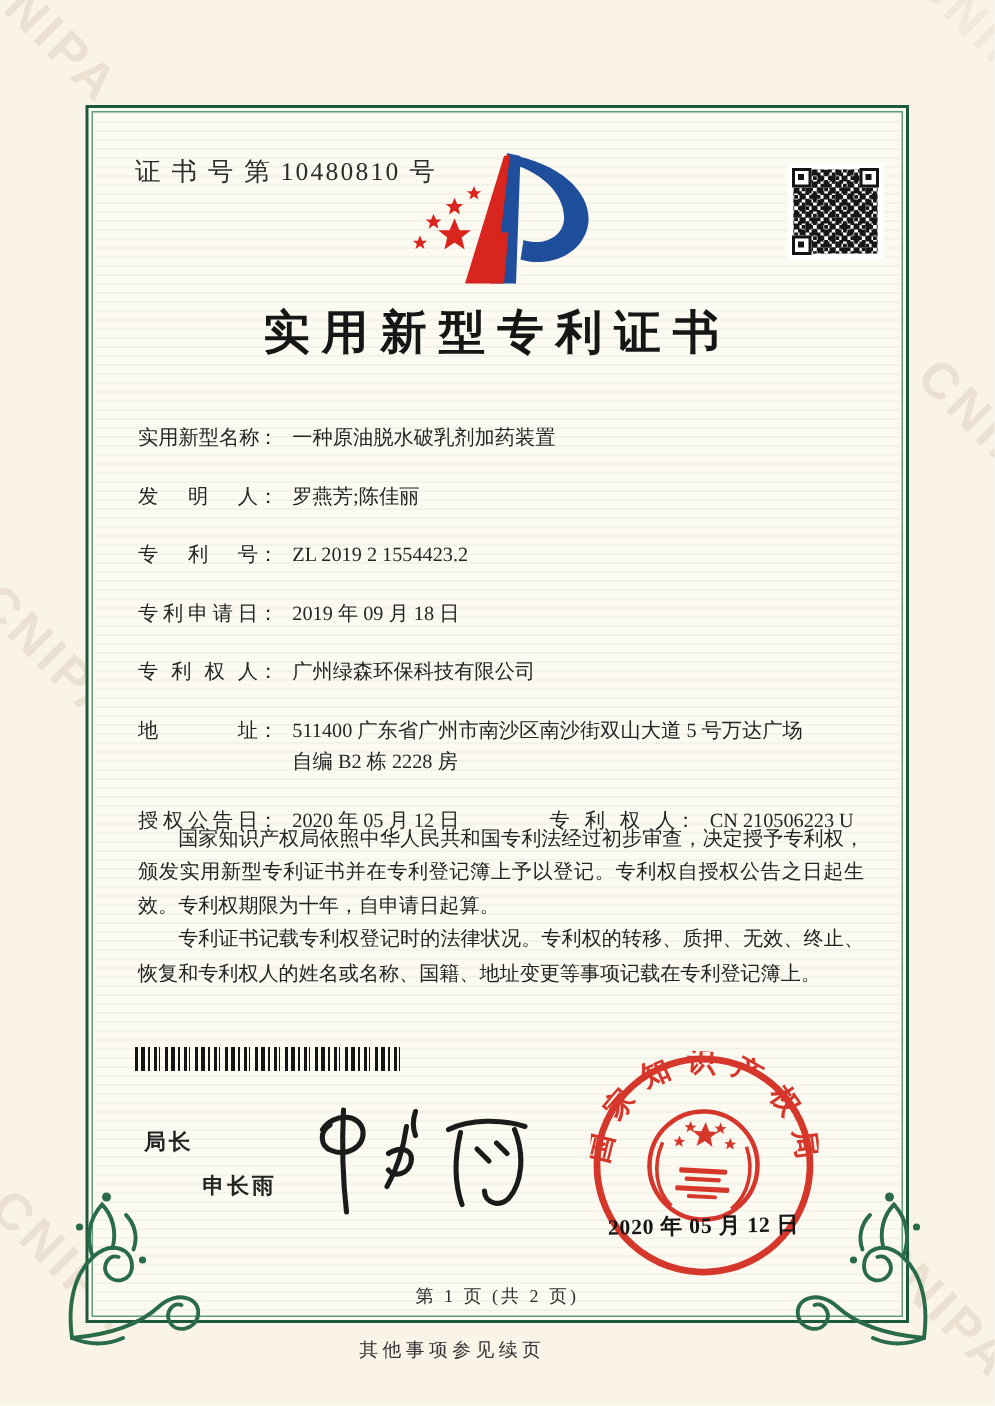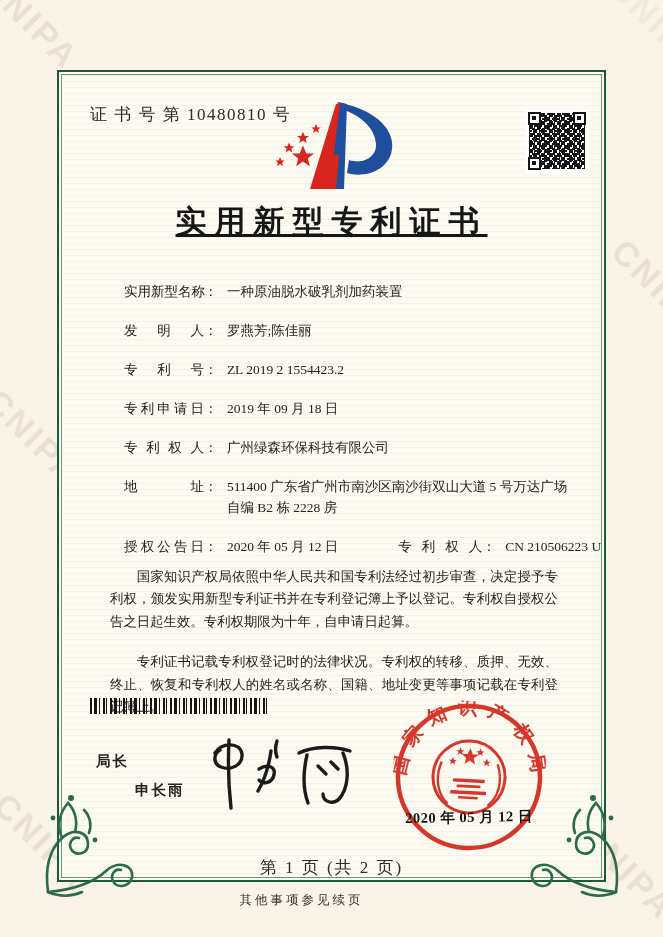--- a/index.html
+++ b/index.html
@@ -31,53 +31,53 @@
   .logo{position:absolute;left:258px;top:97px;width:150px;height:100px;}
   .qr-wrap{position:absolute;left:525px;top:109px;width:64px;height:64px;background:#fff;}
   .qr{position:absolute;left:4px;top:4px;width:56px;height:56px;background:
       repeating-conic-gradient(#161616 0 25%, transparent 0 50%) 0 0/8px 8px,
       repeating-conic-gradient(#161616 0 25%, transparent 0 50%) 3px 2px/5px 5px;
       background-color:#fff;}
   .finder{position:absolute;width:13px;height:13px;border:2.5px solid #141414;background:#fff;box-sizing:border-box;}
   .finder::after{content:"";position:absolute;left:2px;top:2px;width:4px;height:4px;background:#141414;}
   .f-tl{left:3px;top:3px;} .f-tr{right:3px;top:3px;} .f-bl{left:3px;bottom:3px;}
   .title{position:absolute;left:0;top:201px;width:663px;text-align:center;
-         font-size:31px;font-weight:700;letter-spacing:8px;color:#161616;text-decoration:underline;}
+         font-size:31px;font-weight:700;letter-spacing:8px;color:#161616;}
   
   .fields{position:absolute;left:92px;top:281px;width:488px;font-size:13.5px;line-height:21px;color:#242424;}
-  .frow{margin-bottom:18px;white-space:nowrap;margin-left:32px;}
+  .frow{margin-bottom:18px;white-space:nowrap;}
   .flabel{display:inline-block;width:80px;text-align:justify;text-align-last:justify;vertical-align:top;}
   .flabel2{display:inline-block;width:84px;text-align:justify;text-align-last:justify;vertical-align:top;}
   .fcolon{display:inline-block;vertical-align:top;}
   .fvalue{display:inline-block;vertical-align:top;margin-left:6px;white-space:normal;max-width:382px;}
   .fvalue-fixed{width:168px;}
   
   .paras{position:absolute;left:92px;top:548px;width:484px;font-size:13.4px;line-height:22.4px;
          text-align:justify;color:#232323;}
-  .paras p{margin:18px;text-indent:2em;}
+  .paras p{margin:0;text-indent:2em;}
   
   .barcode{position:absolute;left:90px;top:698px;width:177px;height:16px;background:
     repeating-linear-gradient(90deg,
       #141414 0 2px, transparent 2px 4px,
       #141414 4px 7px, transparent 7px 9px,
       #141414 9px 10px, transparent 10px 13px,
       #141414 13px 15px, transparent 15px 16px,
       #141414 16px 17px, transparent 17px 20px);}
   
   .sig-title{position:absolute;left:96px;top:752px;font:600 14.5px "Liberation Sans","DejaVu Sans",sans-serif;
              letter-spacing:2px;color:#242424;}
   .sig-name{position:absolute;left:96px;top:781px;font:600 14.5px "Liberation Sans","DejaVu Sans",sans-serif;
             letter-spacing:2px;color:#242424;margin-left:39px;}
   .sig-hand{position:absolute;left:195px;top:733px;width:170px;height:82px;}
   
   .seal{position:absolute;left:393px;top:701px;width:152px;height:152px;transform:rotate(3deg);}
   .seal-date{position:absolute;left:393px;top:808px;width:152px;text-align:center;
              font-size:14.5px;font-weight:600;color:#151515;letter-spacing:.5px;transform:rotate(-1deg);}
   
-  .page-info{position:absolute;left:0;top:856px;width:663px;text-align:center;font-size:17px;letter-spacing:2px;color:#2c2c2c;}
+  .page-info{position:absolute;left:0;top:856px;width:663px;text-align:center;font-size:12px;letter-spacing:2px;color:#2c2c2c;}
   .continuation{position:absolute;left:0;top:892px;width:603px;text-align:center;font-size:12.5px;letter-spacing:3px;color:#333;}
   
   .corner{position:absolute;width:108px;height:112px;}
   .corner-left{left:38px;top:788px;}
   .corner-right{left:518px;top:788px;transform:scaleX(-1);}
 </style>
 </head>
 <body>
 
 <span class="wm" style="left:-28px;top:2px">CNIPA</span>

